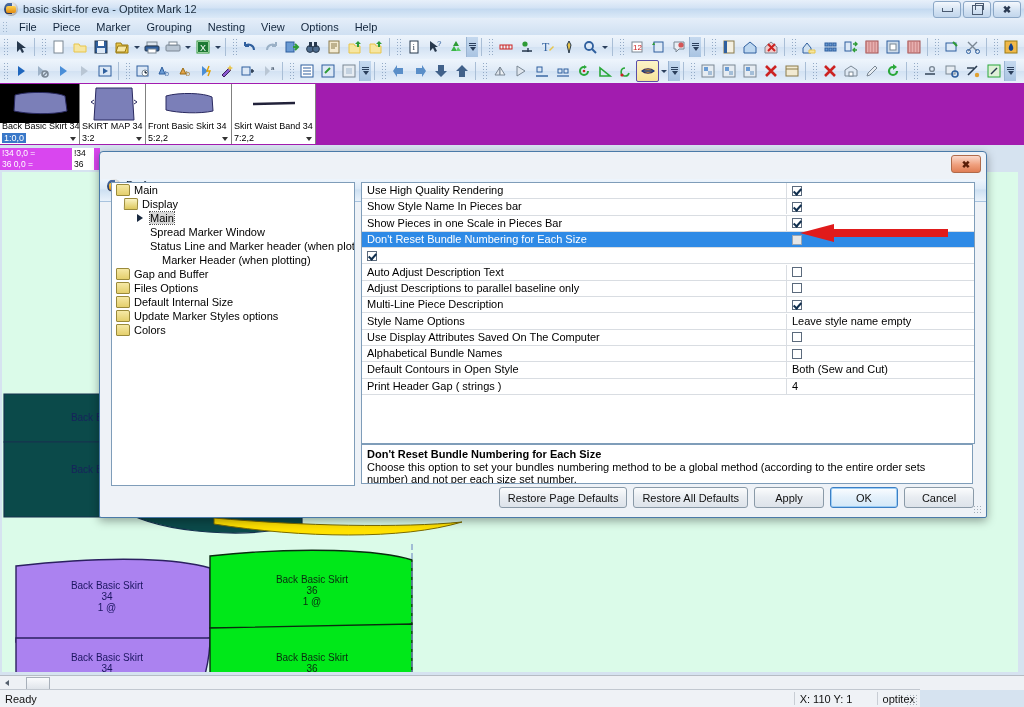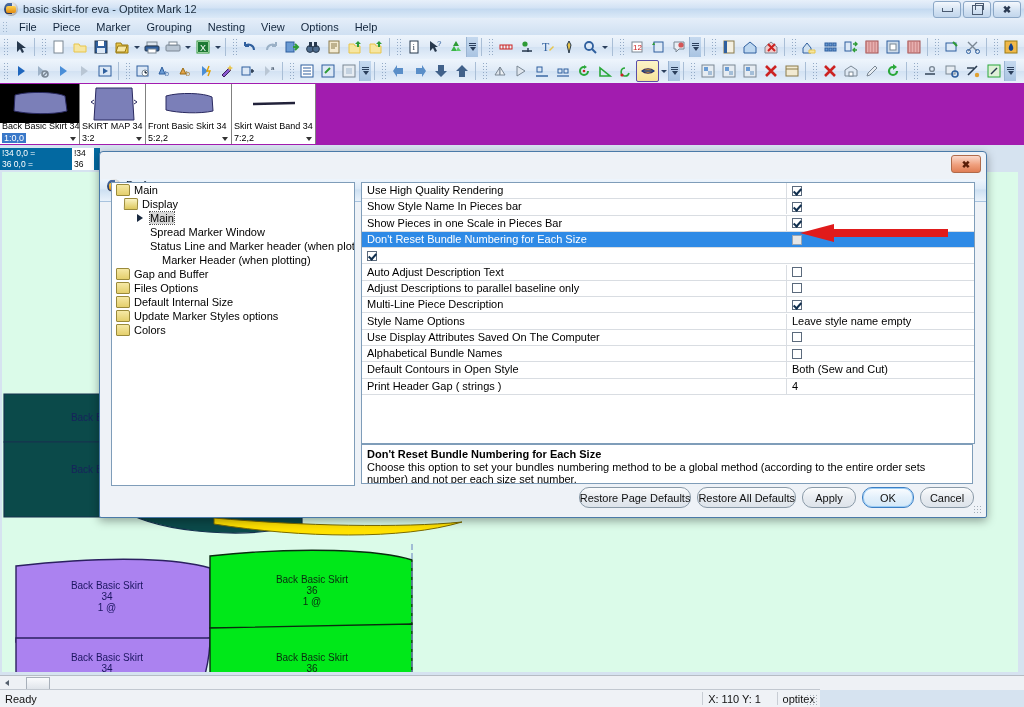--- a/index.html
+++ b/index.html
@@ -88,21 +88,21 @@
 
   
   .markerwrap{position:absolute;left:0;top:145px;width:1024px;height:545px;background:#d6e3f0;}
   .markerscroll-h{position:absolute;left:0;bottom:0;width:1024px;height:14px;
     background:#eef1f5;border-top:1px solid #b6bcc4;display:flex;align-items:center;}
   .hthumb{width:22px;height:11px;margin-left:13px;background:linear-gradient(to bottom,#fafbfd,#dfe4ea);
     border:1px solid #a8b0ba;}
   .harrow{width:13px;height:12px;display:flex;align-items:center;justify-content:center;}
   .harrow:after{content:"";border-top:3px solid transparent;border-bottom:3px solid transparent;border-right:4px solid #55606d;}
   .canvas{position:absolute;left:0;top:0;width:1024px;height:531px;overflow:hidden;background:#d6e3f0;}
-  .infopanel{position:absolute;left:0;top:3px;width:100px;height:22px;background:#0369a1;color:#fff;
+  .infopanel{position:absolute;left:0;top:3px;width:100px;height:22px;background:#d946ef;color:#fff;
     font-size:8.5px;line-height:11px;padding:0 2px;box-sizing:border-box;z-index:6;}
   .infopanel2{position:absolute;left:72px;top:3px;width:22px;height:22px;background:#fff;color:#000;
     font-size:8.5px;line-height:11px;padding:0 2px;box-sizing:border-box;z-index:7;}
   .markerfield{position:absolute;left:2px;top:27px;width:1016px;height:500px;background:#dbfbe9;}
 
   
   .dialog{position:absolute;left:99px;top:151px;width:886px;height:365px;
     background:#eef2f7;border:1px solid #4a7aa8;border-radius:4px 4px 2px 2px;
     box-shadow:0 3px 10px rgba(0,0,0,.35);z-index:50;}
   .dlg-title{height:22px;
@@ -142,34 +142,34 @@
   .cbx.on:after{content:"";position:absolute;left:2px;top:0px;width:3px;height:6px;border:solid #11304f;
     border-width:0 2px 2px 0;transform:rotate(42deg);}
   .cbx.dim{background:#e6e6e6;border-color:#9aa5b1;}
 
   .descbox{position:absolute;left:261px;top:292px;width:612px;height:40px;background:#fff;
     border:1px solid #7f9db9;overflow:hidden;padding:3px 5px;box-sizing:border-box;}
   .desc-title{font-size:11px;font-weight:bold;color:#000;line-height:13px;}
   .desc-body{font-size:11px;color:#000;line-height:12px;}
 
   .dlg-buttons{position:absolute;right:12px;bottom:9px;display:flex;gap:6px;align-items:center;}
-  .dbtn{height:19px;padding:0 0;border:1px solid #8a9aa8;border-radius:10px;
+  .dbtn{height:19px;padding:0 8px;border:1px solid #8a9aa8;border-radius:3px;
     background:linear-gradient(to bottom,#fbfcfd,#e8ecf1 50%,#dde3ea);
     font-size:11px;color:#111;display:flex;align-items:center;justify-content:center;white-space:nowrap;}
   .dbtn.primary{border:1px solid #3c7fc4;box-shadow:0 0 0 1px #9ccdf5 inset;
     background:linear-gradient(to bottom,#fbfdff,#e3f0fb 50%,#d3e8f8);min-width:50px;}
   .dbtn.w{min-width:52px;}
   .resizer{position:absolute;right:3px;bottom:2px;width:10px;height:10px;
     background-image:radial-gradient(#9aa5b1 38%,transparent 39%);background-size:3px 3px;opacity:.9;}
 
   
   .redarrow{position:absolute;left:800px;top:224px;width:148px;height:18px;z-index:60;}
 
   
-  .statusbar{position:absolute;left:0;bottom:0;width:820px;height:17px;
+  .statusbar{position:absolute;left:0;bottom:0;width:920px;height:17px;
     background:#eff2f6;border-top:1px solid #c2c8d0;display:flex;align-items:center;font-size:11px;color:#111;}
   .sb-cell{height:15px;display:flex;align-items:center;padding:0 5px;}
   .sb-sep{width:1px;height:13px;background:#c8cdd4;}
   .sb-ready{width:870px;}
   .sb-xy{width:80px;}
   .statusbar .grip2{position:absolute;right:2px;bottom:1px;width:12px;height:12px;
     background-image:radial-gradient(#aab2bb 38%,transparent 39%);background-size:3px 3px;}
 </style>
 </head>
 <body>

